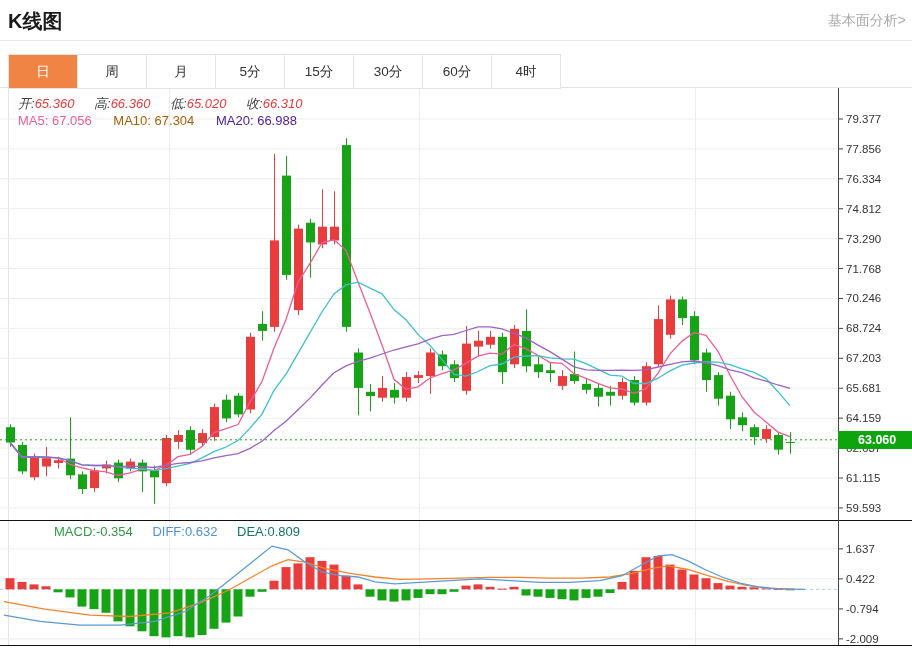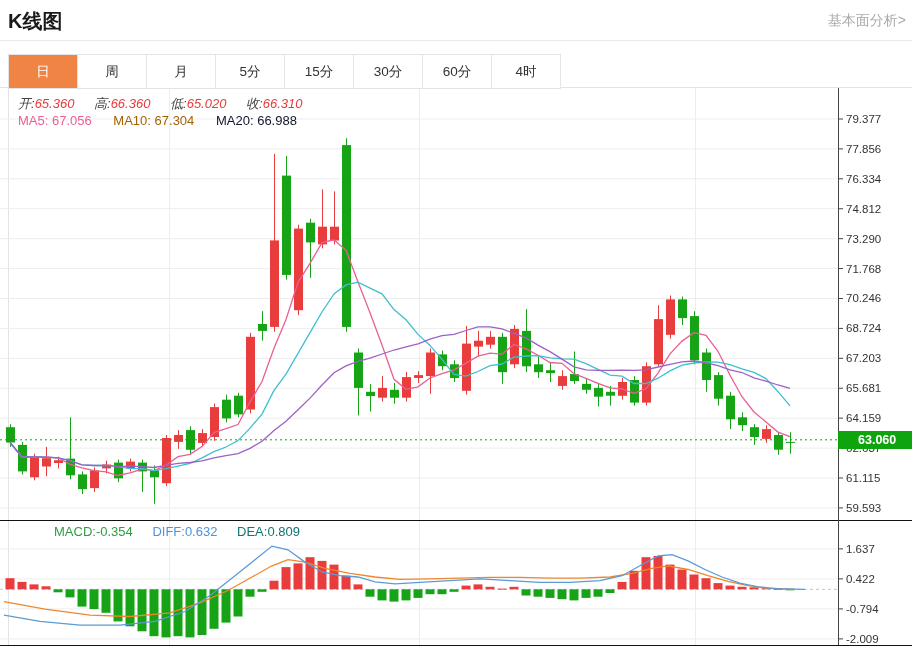--- a/index.html
+++ b/index.html
@@ -16,21 +16,21 @@
   .tab:first-child{border-left:none;}
   .tab.active{background:#ef8444;color:#fff;}
   #chart{left:0;top:88px;z-index:1;}
   #chart text{font-family:"Liberation Sans",sans-serif;}
   .inforow{left:18px;font-size:13px;z-index:3;white-space:nowrap;}
   .inforow .grp{margin-right:16px;}
   .lbl{color:#444;}
   .val-red{color:#e83b3b;}
   .ma5{color:#eb5f96;margin-right:18px;}
   .ma10{color:#a16207;margin-right:18px;}
-  .ma20{color:#0f172a;}
+  .ma20{color:#4c1d95;}
   .macd-g{color:#2f9b43;margin-right:16px;margin-left:36px;}
   .macd-b{color:#4f93d9;margin-right:16px;margin-top:11px;}
   .macd-o{color:#0f766e;}
   .price-badge{left:838px;top:431px;width:58px;height:18px;line-height:18px;background:#0da40d;
        color:#fff;font-size:12.5px;font-weight:bold;padding-left:20px;z-index:4;}
 </style>
 </head>
 <body>
 
 <div class="abs title">K线图</div>

